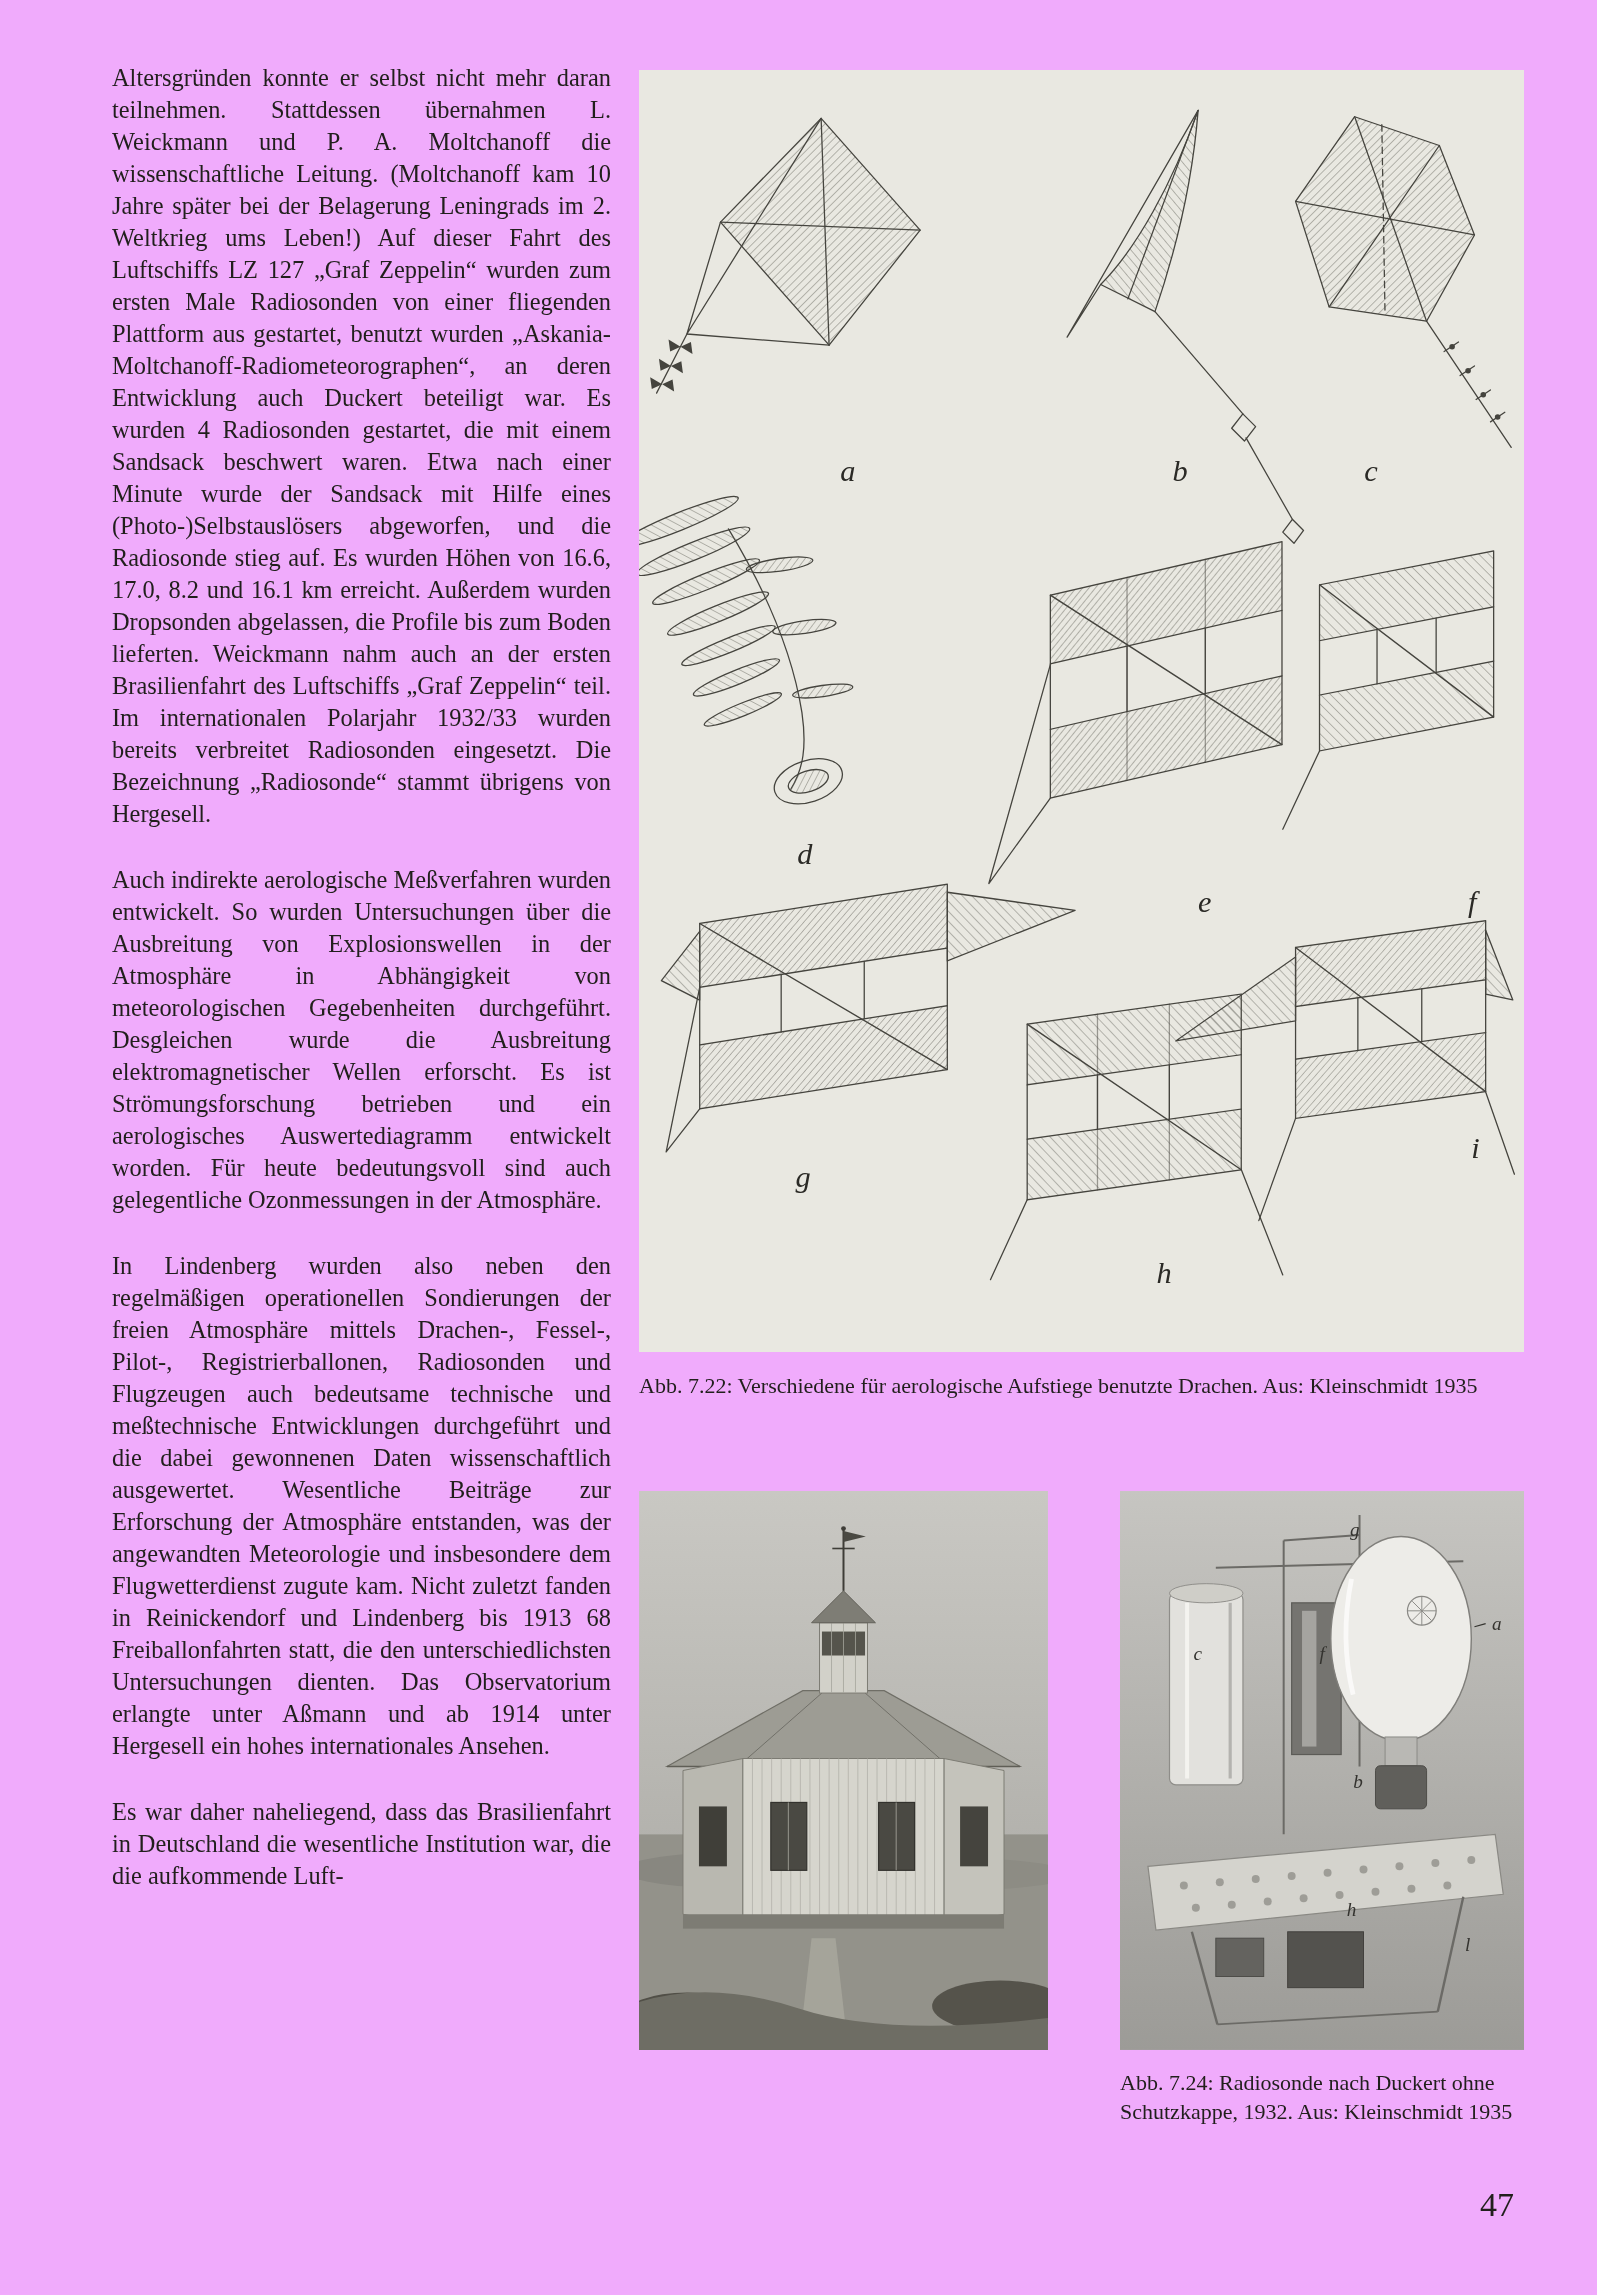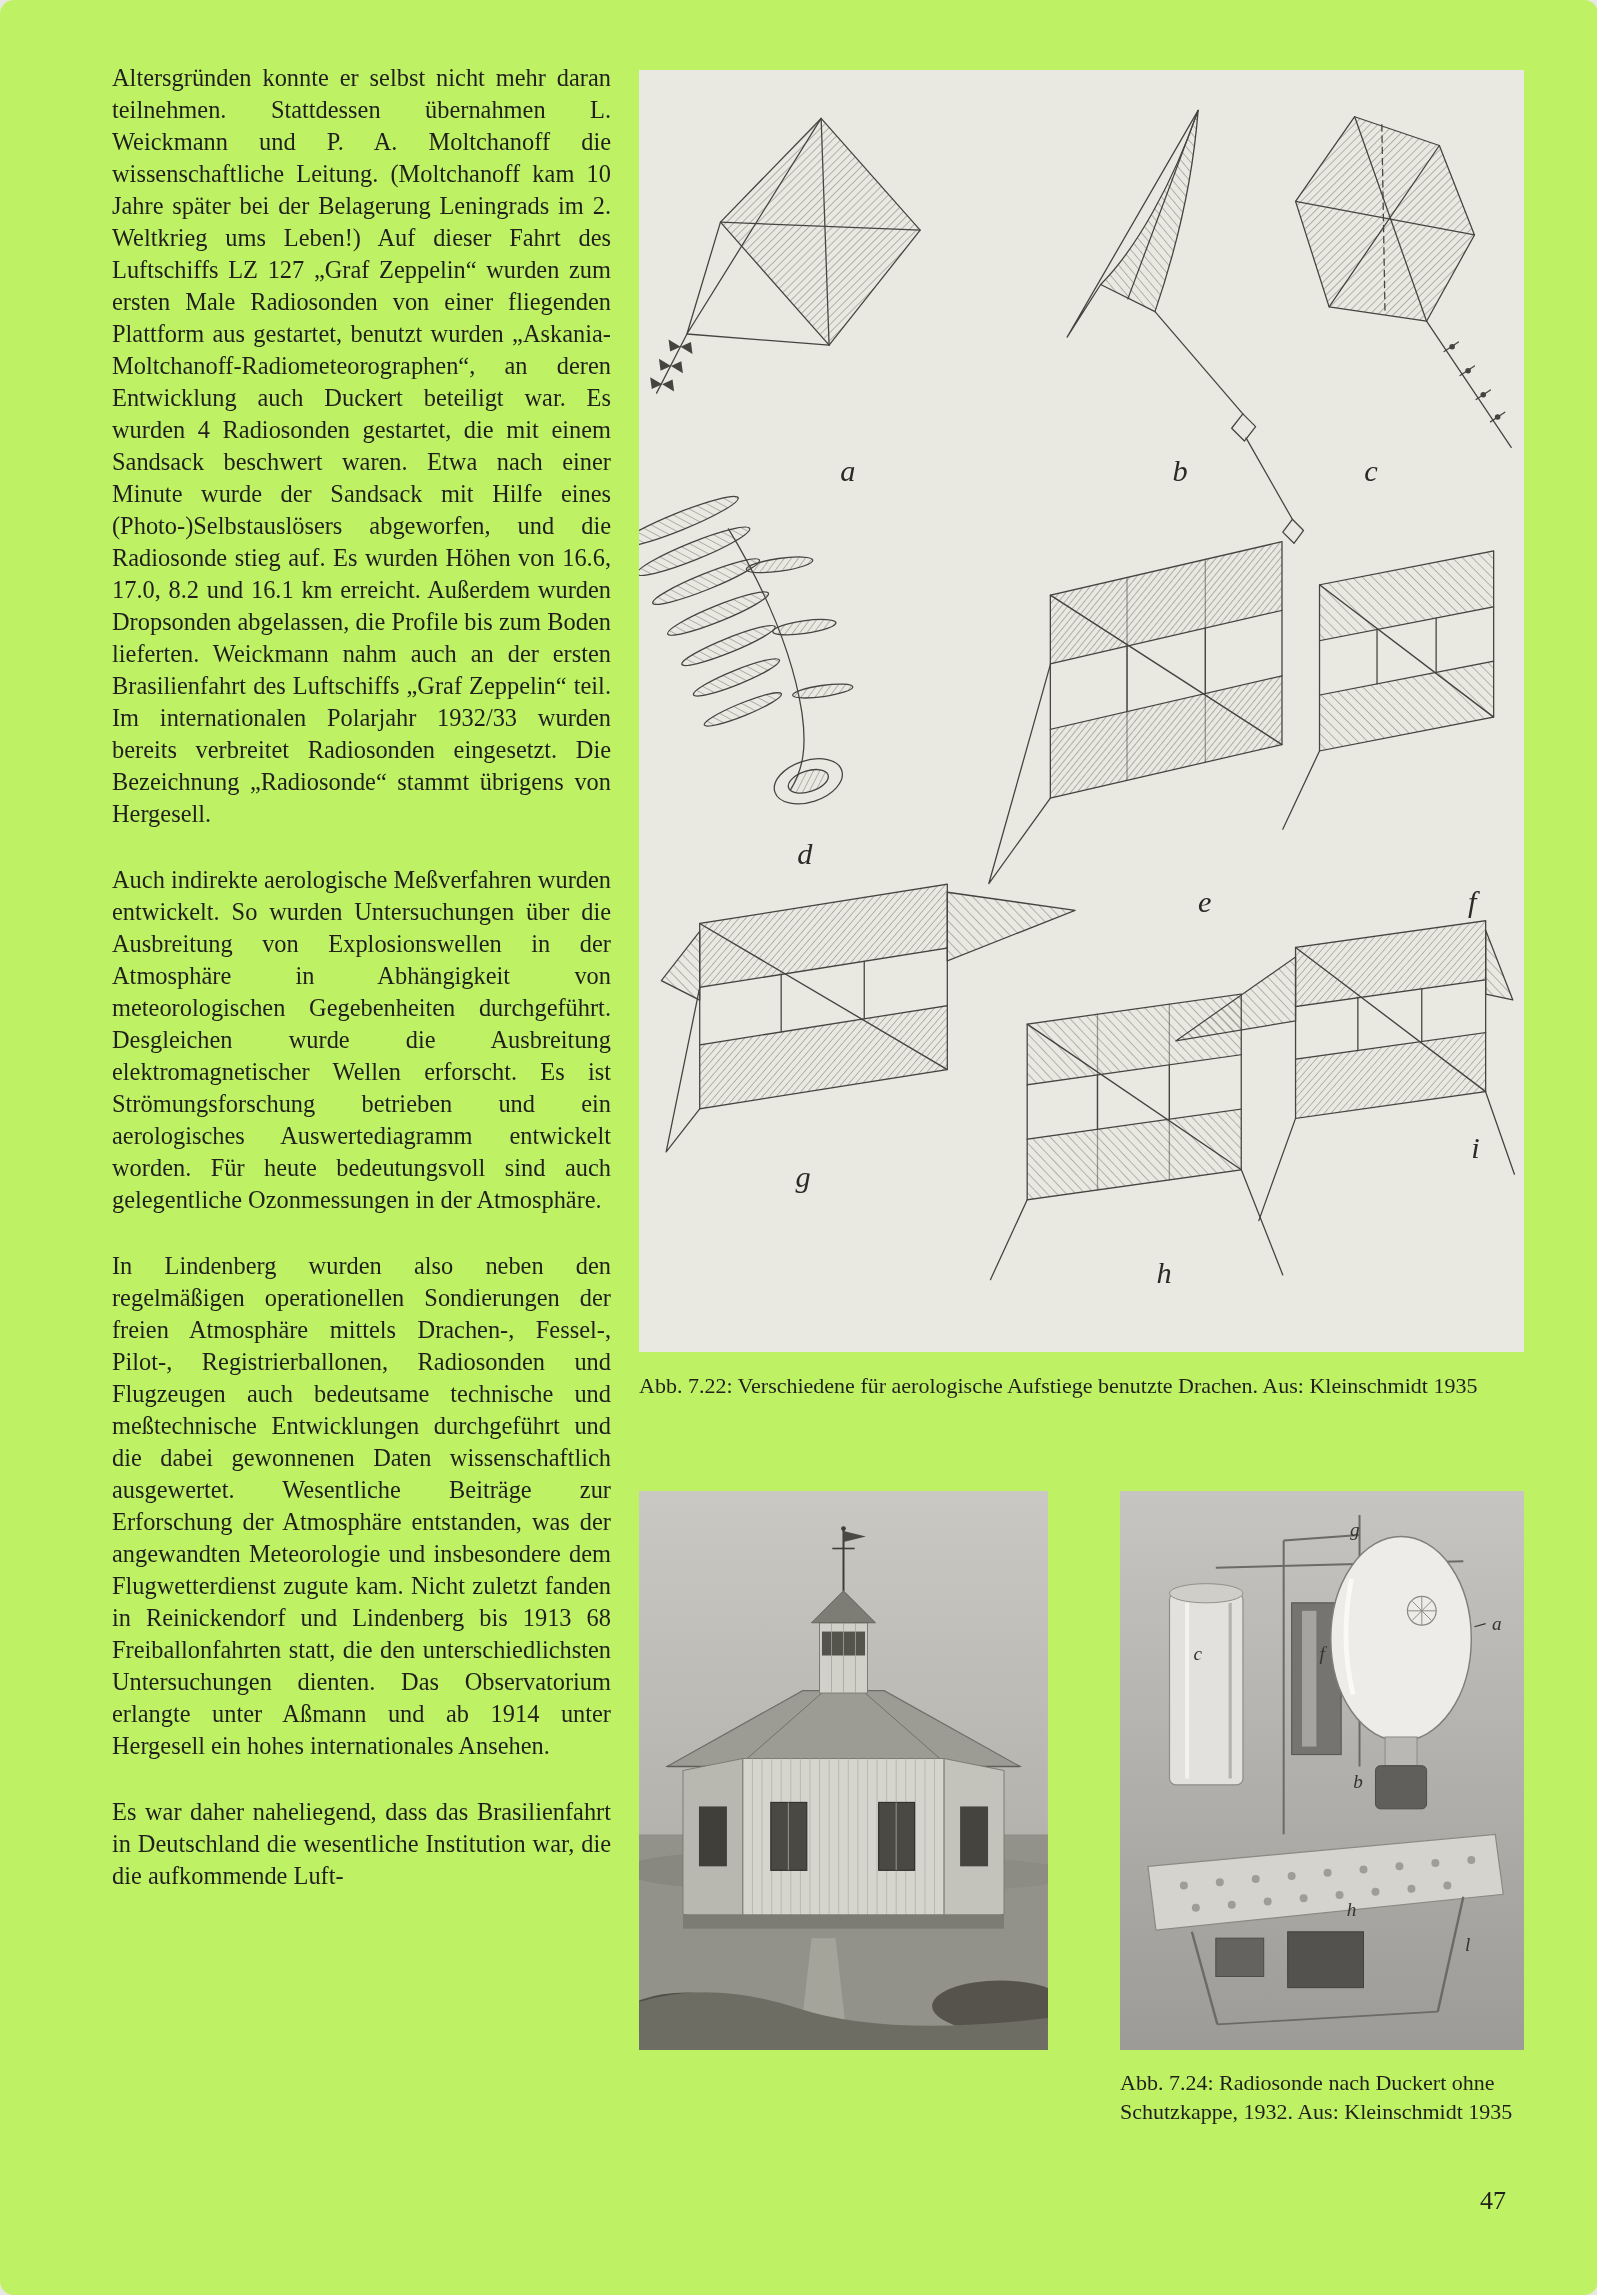--- a/index.html
+++ b/index.html
@@ -1,42 +1,41 @@
 <!DOCTYPE html>
 <html style="font-size:12.8px"><head>
 <meta charset="utf-8">
 <style>
   * { margin:0; padding:0; box-sizing:border-box; }
   html,body { background:#e8e7e3; }
   .page {
     position:relative; width:1598px; height:2295px;
-    background:#bef264;
+    background:#f0abfc;
     font-family:"Liberation Serif", serif;
     color:#1e1d1a;
     overflow:hidden;
-    border-radius:14px;
   }
   .text-col { position:absolute; left:112px; top:62px; width:499px; }
   .text-col p {
     font-size:24.4px; line-height:32px; text-align:justify;
     margin-bottom:34px; color:#211f1c;
   }
   .fig-kites {
     position:absolute; left:639px; top:70px; width:885px; height:1282px;
     background:#e9e8e1;
   }
   .fig-kites svg, .photo svg { width:100%; height:100%; display:block; }
   .caption { font-size:22px; line-height:29px; color:#211f1c; }
   .caption-kites { position:absolute; left:639px; top:1371px; width:888px; }
   .photo { position:absolute; overflow:hidden; }
   .photo-windenhaus { left:639px; top:1491px; width:409px; height:559px; }
   .photo-radiosonde { left:1120px; top:1491px; width:404px; height:559px; }
   .caption-windenhaus { position:absolute; left:639px; top:2068px; width:409px; }
   .caption-radiosonde { position:absolute; left:1120px; top:2068px; width:406px; }
-  .page-number { position:absolute; left:1480px; top:2186px; font-size:26px; color:#211f1c; }
+  .page-number { position:absolute; left:1480px; top:2186px; font-size:34px; color:#211f1c; }
 
   .lineart { stroke:#45443e; stroke-width:1.6; fill:none; stroke-linecap:round; stroke-linejoin:round; }
   .lineart .hatch1 { fill:url(#h1); }
   .lineart .hatch2 { fill:url(#h2); }
   .lineart .solid  { fill:#45443e; stroke:none; }
   .fig-label {
     font-family:"Liberation Serif",serif; font-style:italic;
     font-size:38px; fill:#2b2a26; stroke:none;
   }
   .ph-label {

